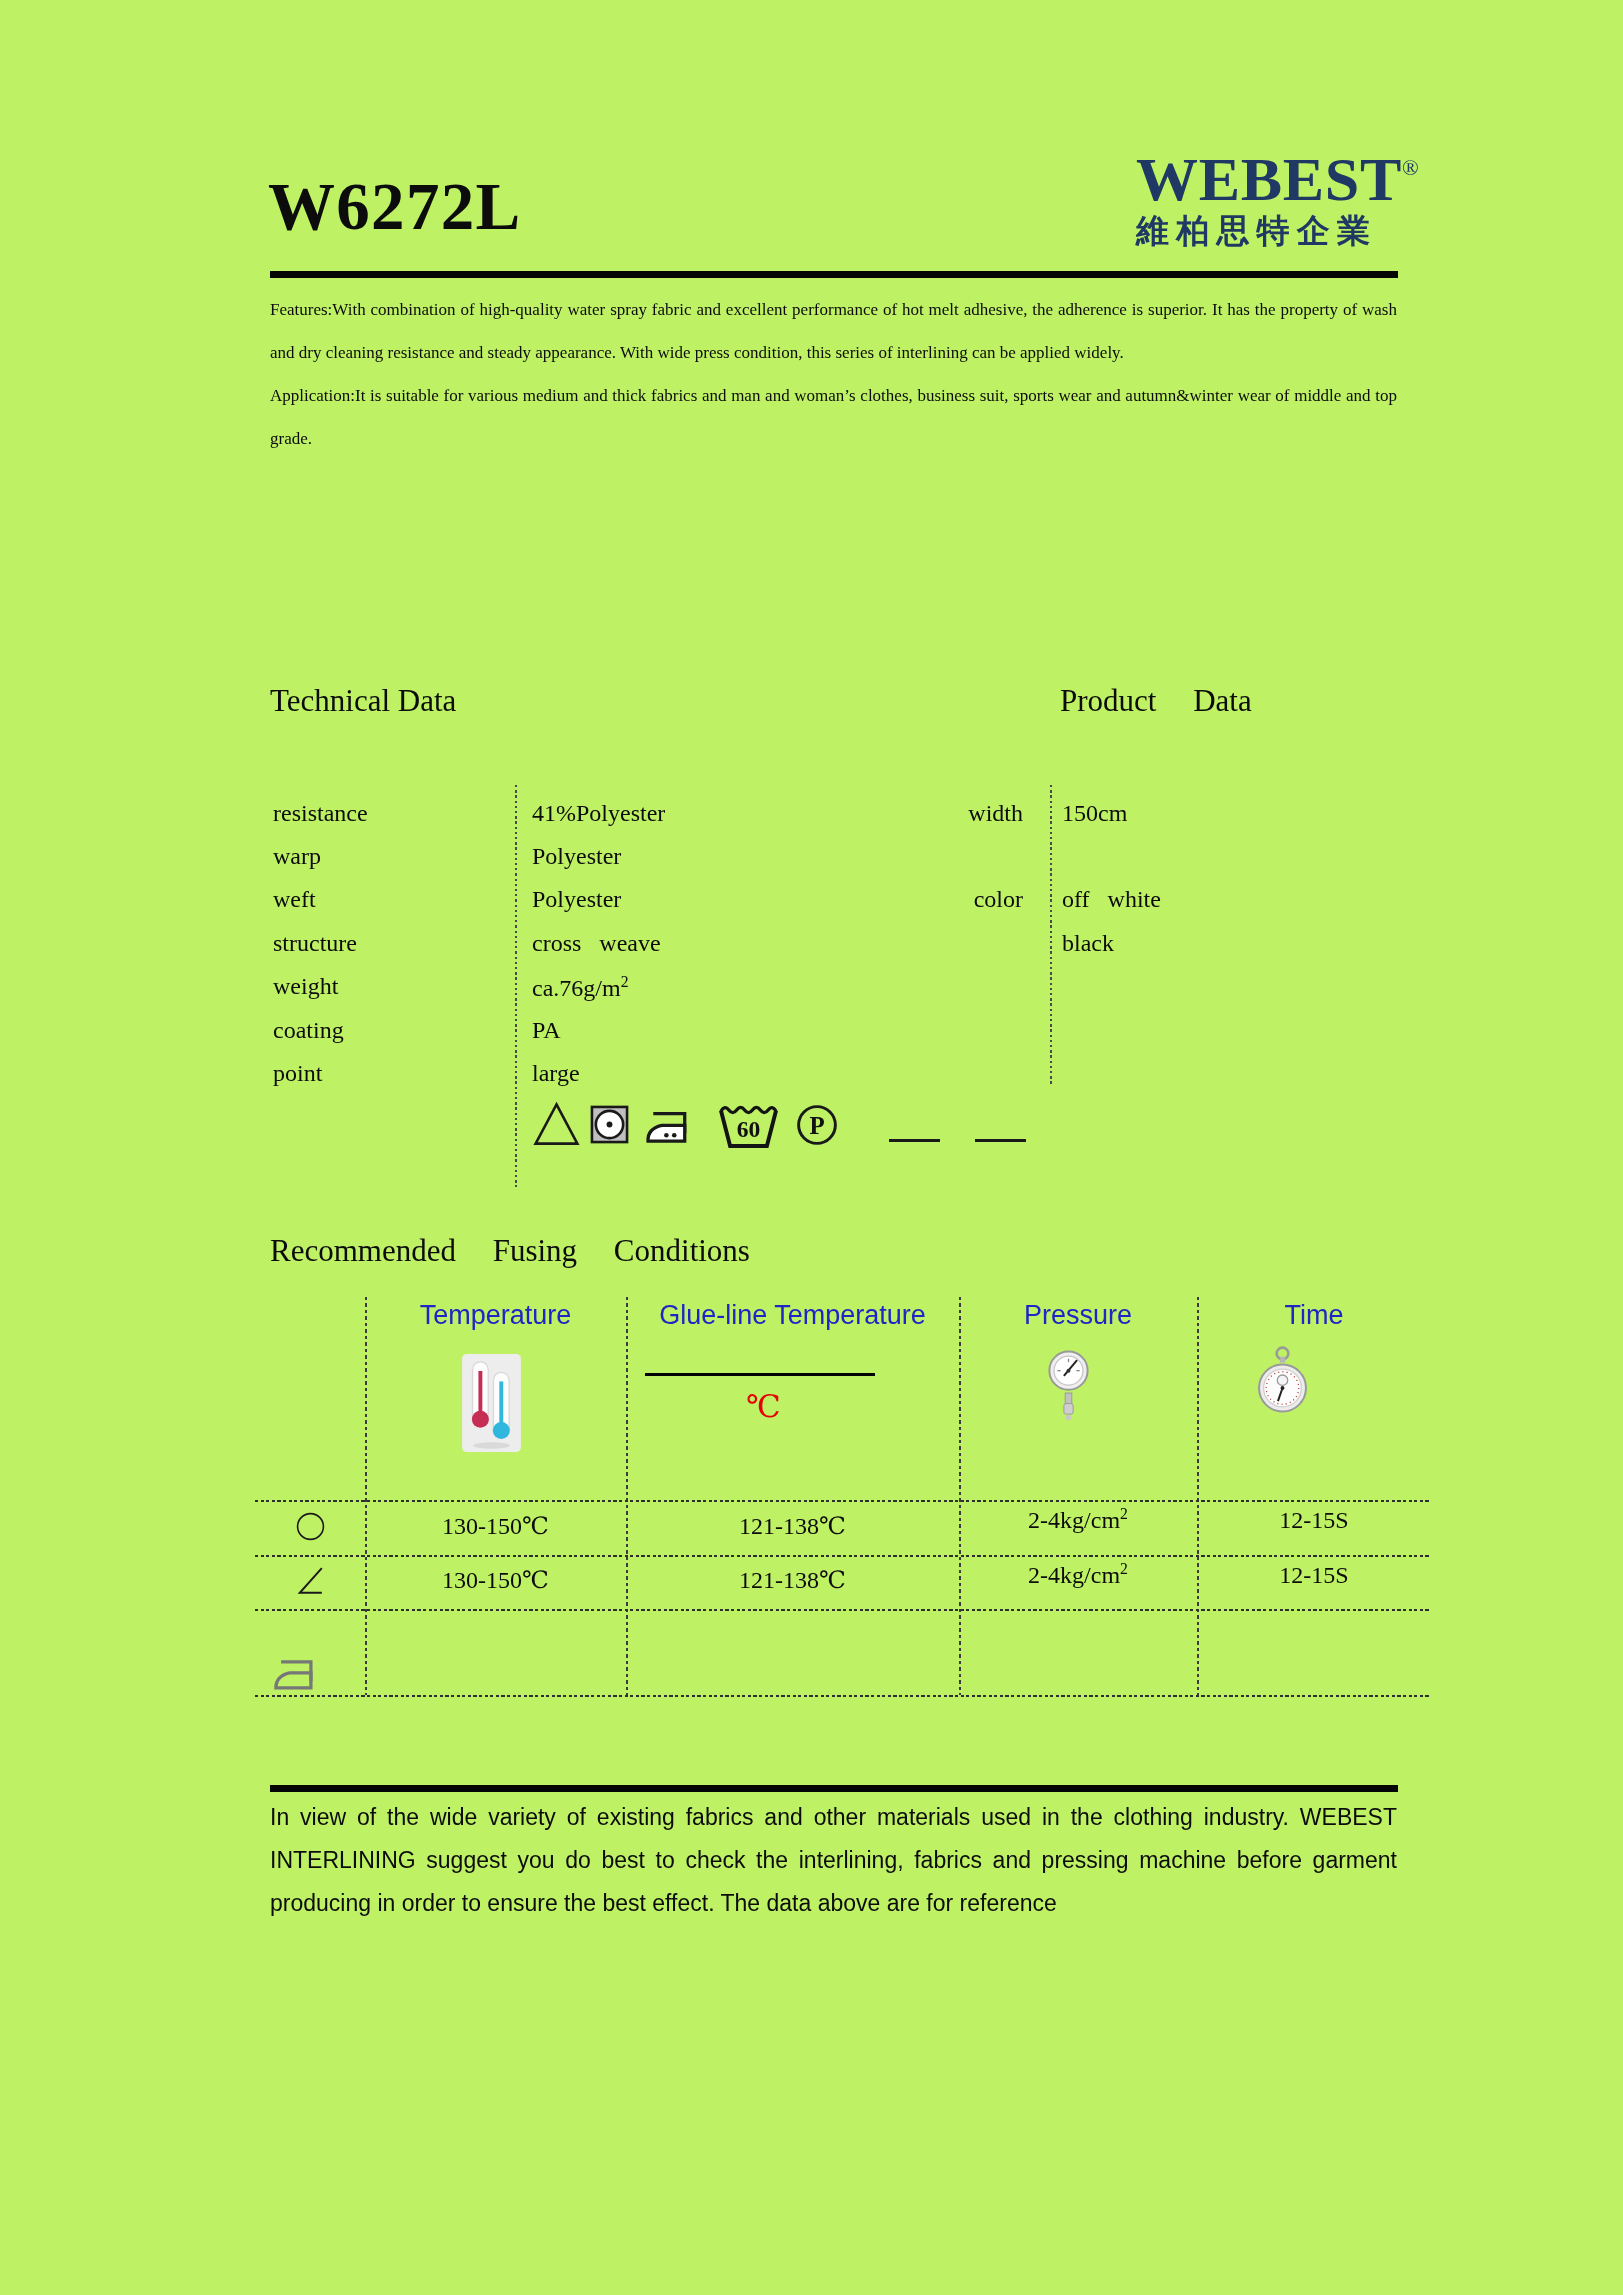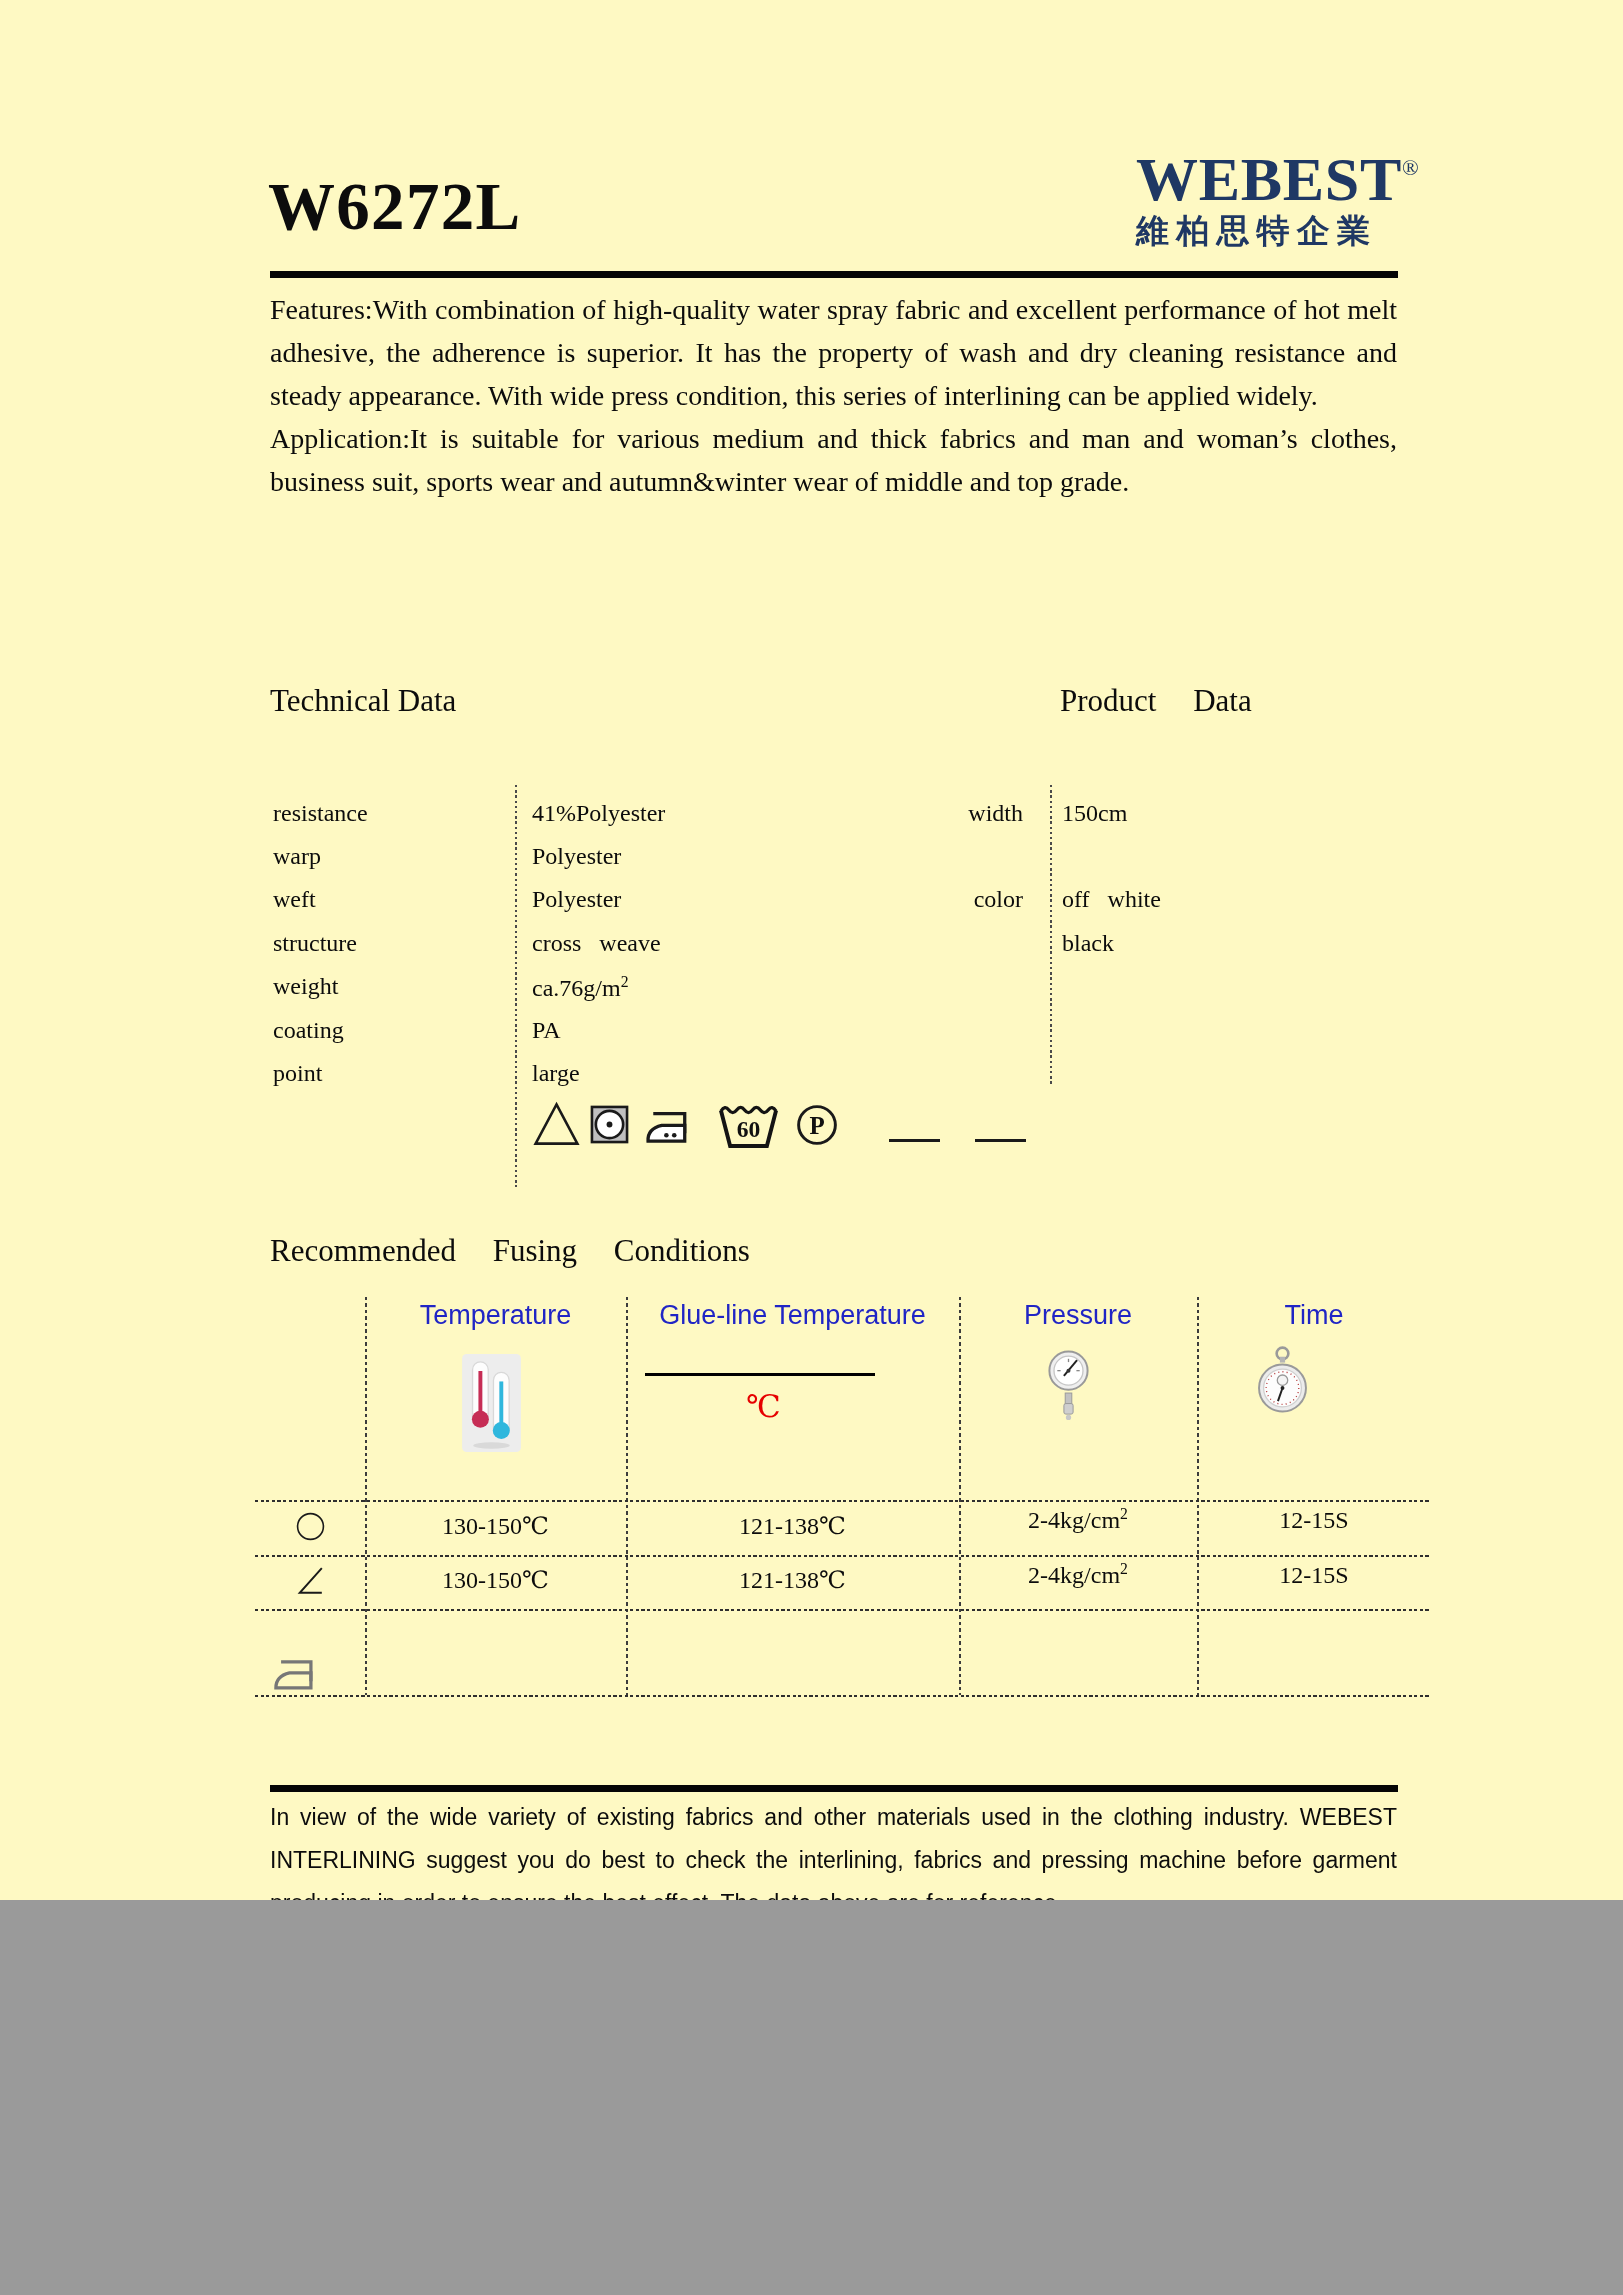--- a/index.html
+++ b/index.html
@@ -1,30 +1,30 @@
 <!DOCTYPE html>
 <html style="font-size:10.5px"><head>
 <meta charset="utf-8">
 <style>
   html,body{margin:0;padding:0;background:#9a9a9a;}
-  #page{position:relative;width:1623px;height:1900px;background:#fef9c3;overflow:hidden;
+  #page{position:relative;width:1623px;height:2295px;background:#bef264;overflow:hidden;
         font-family:"Liberation Serif","DejaVu Serif",serif;color:#0c0c0c;text-decoration:underline;}
   .abs{position:absolute;}
 
   
   #title{left:268px;top:168px;font-size:67px;font-weight:bold;letter-spacing:1.3px;}
   #logo{left:1104px;top:148px;width:288px;text-align:left;margin-left:32px;}
   #logo .latin{font-size:62px;font-weight:bold;color:#1f3864;letter-spacing:0.7px;line-height:1;}
   #logo .reg{font-size:22px;vertical-align:25px;font-weight:normal;color:#1f3864;}
   #logo .cjk{font-size:33px;font-weight:bold;color:#1f3864;letter-spacing:7.2px;
              font-family:"DejaVu Sans","Liberation Sans",sans-serif;margin-top:2.6px;line-height:1.1;}
   .thickrule{left:270px;width:1128px;height:7.2px;background:#050505;}
 
   
-  #intro{left:270px;top:288px;width:1127px;font-size:28px;line-height:43px;text-align:justify;}
+  #intro{left:270px;top:288px;width:1127px;font-size:17px;line-height:43px;text-align:justify;}
   #intro p{margin:0;}
 
   
   .h2{font-size:31px;}
   #tech-title{left:270px;top:683px;}
   #prod-title{left:1060px;top:683px;word-spacing:29px;}
 
   
   .drow{height:43px;font-size:24px;}
   .td-label{position:absolute;left:273px;}

